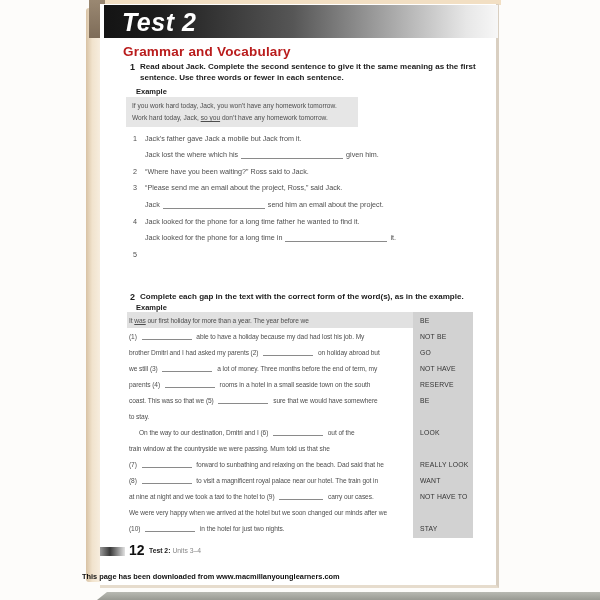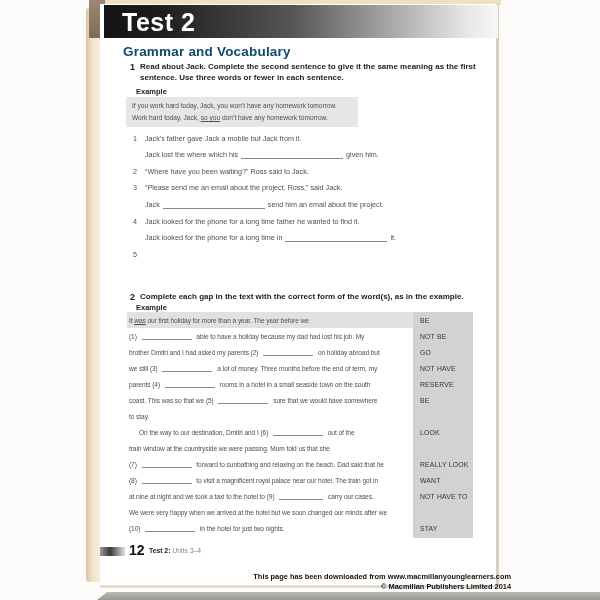--- a/index.html
+++ b/index.html
@@ -17,22 +17,22 @@
     background:linear-gradient(to right,#d8c2a4,#f1e3cd 45%,#f7edde);
     border-radius:3px 0 0 3px;}
   .page{position:absolute;left:100px;top:4px;width:399px;height:584px;background:#ffffff;
     border-right:3px solid #d9cfc1;border-bottom:3px solid #e6dccd;box-sizing:border-box;}
   .bottom-bar{position:absolute;left:97px;top:592px;width:503px;height:8px;
     background:linear-gradient(to bottom,#b8b9b2,#999a93);
     clip-path:polygon(0 100%,10px 0,100% 0,100% 100%);}
   
   .header-bar{position:absolute;left:104px;top:5px;width:394px;height:33px;
     background:linear-gradient(to right,#141414 0%,#1d1d1d 14%,#565656 48%,#a5a5a5 72%,#e7e7e7 92%,#f7f7f7 100%);}
-  .test-title{color:#ffffff;font-weight:bold;font-size:25px;line-height:34px;padding-left:18px;letter-spacing:0.5px;}
-  .section-title{position:absolute;left:123px;top:44px;font-size:13.5px;font-weight:bold;color:#0c4a6e;letter-spacing:0.2px;}
+  .test-title{color:#ffffff;font-weight:bold;font-size:25px;line-height:34px;padding-left:18px;letter-spacing:0.5px;font-style:italic;}
+  .section-title{position:absolute;left:123px;top:44px;font-size:13.5px;font-weight:bold;color:#b91c1c;letter-spacing:0.2px;}
   
   .ex-instr{position:absolute;display:flex;color:#1c1c1c;font-weight:bold;font-size:8px;line-height:10.5px;}
   .ex-num{width:10px;flex:0 0 10px;font-size:9px;}
   .ex1-instr{left:130px;top:62px;width:365px;}
   .ex2-instr{left:130px;top:292px;width:365px;}
   .example-label{position:absolute;font-size:7.5px;font-weight:bold;color:#1c1c1c;}
   .exlab1{left:136px;top:87px;}
   .exlab2{left:136px;top:303px;}
   
   .example-box{position:absolute;left:126px;top:97px;width:232px;height:30px;background:#e6e6e6;
@@ -53,21 +53,21 @@
   .t-word{width:60px;flex:0 0 60px;padding-left:7px;display:flex;align-items:center;
     font-size:6.8px;color:#333;letter-spacing:0.2px;position:relative;box-sizing:border-box;}
   .blank2{display:inline-block;width:50px;height:6px;border-bottom:1px solid #8a8a8a;margin:0 3px;flex:0 0 auto;}
   .blank2.w-sm{width:44px;}
   
   .footer-grad{position:absolute;left:100px;top:547px;width:25px;height:9px;
     background:linear-gradient(to right,#9a9a9a,#383838 40%,#e3e3e3 100%);}
   .page-number{position:absolute;left:129px;top:542px;font-size:14px;font-weight:bold;color:#111;}
   .footer-units{position:absolute;left:149px;top:547px;font-size:6.8px;color:#888;}
   .footer-units b{color:#1c1c1c;margin-right:2px;}
-  .download{position:absolute;left:112px;top:572px;width:399px;text-align:right;
+  .download{position:absolute;left:82px;top:572px;width:399px;text-align:left;
     font-size:7.4px;font-weight:bold;color:#111;line-height:9.5px;}
 </style>
 </head>
 <body>
 
 <div class="top-strip"></div>
 <div class="spine"></div>
 <div class="corner-block"></div>
 <div class="page"></div>
 
@@ -193,16 +193,15 @@
       <div class="t-word">STAY</div>
     </div>
 </div>
 
 <div class="footer-grad"></div>
 <div class="page-number">12</div>
 <div class="footer-units"><b>Test 2:</b><span>Units 3–4</span></div>
 
 <div class="download">
   <div>This page has been downloaded from www.macmillanyounglearners.com</div>
-  <div>© Macmillan Publishers Limited 2014</div>
 </div>
 
 <div class="bottom-bar"></div>
 
 </body></html>

